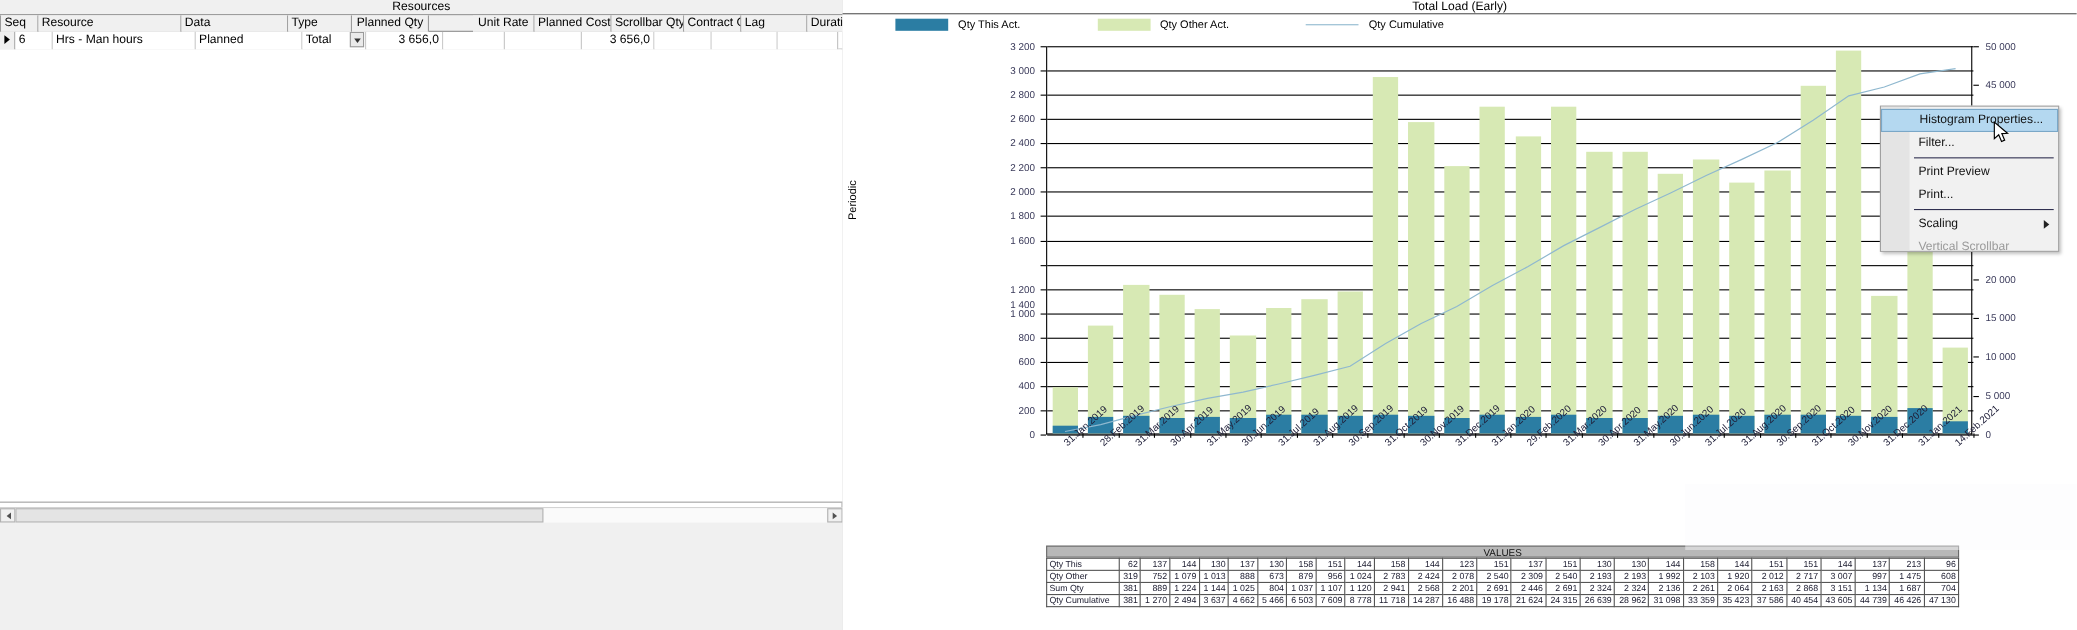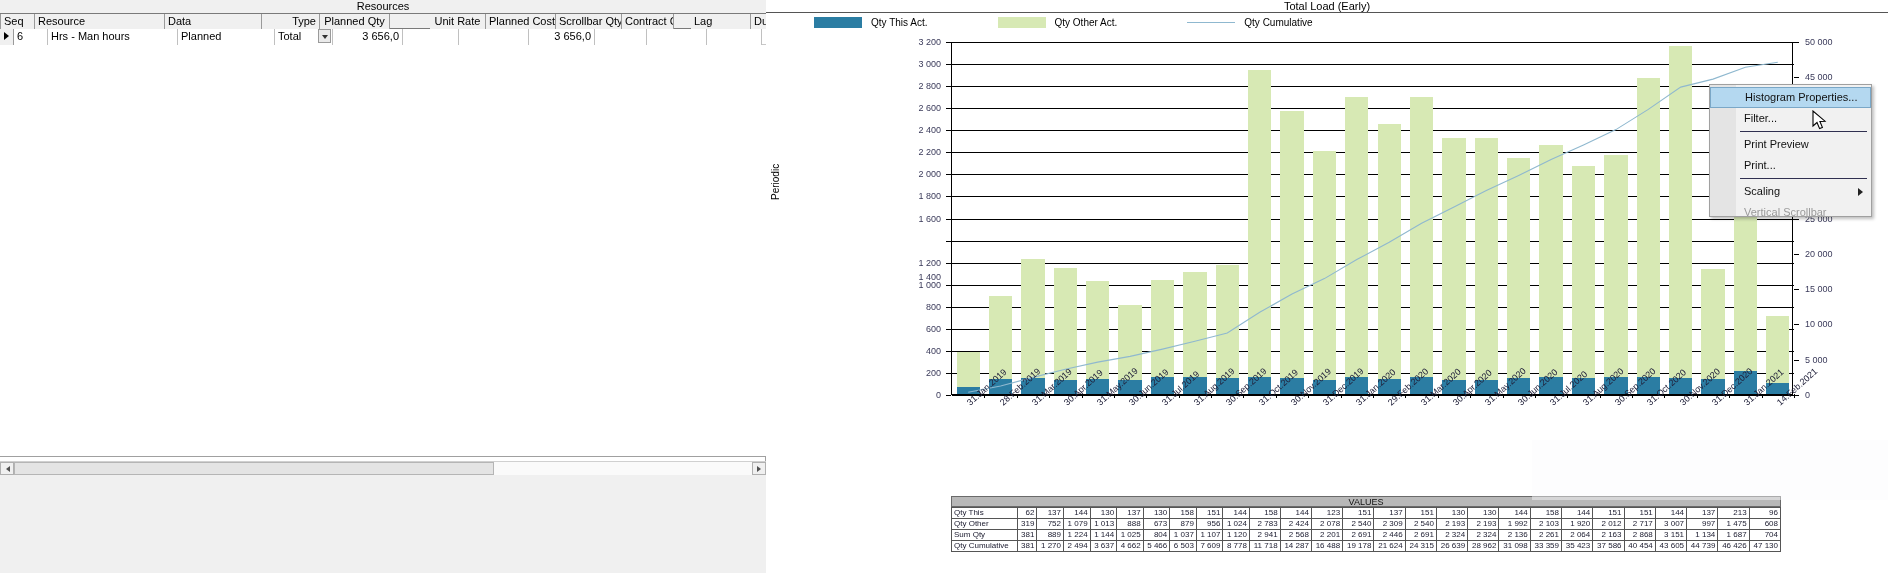--- a/index.html
+++ b/index.html
@@ -184,21 +184,21 @@
     background: #fff;
   }
   #data-table td {
     border: 1px solid #555; height: 11px; padding: 0 2px;
     text-align: right; white-space: nowrap; line-height: 10px;
   }
   #data-table td.rowlab { text-align: left; width: 66px; }
 
   
   #ctxmenu {
-    position: absolute; left: 943px; top: 84px; width: 163px; height: 133px;
+    position: absolute; left: 943px; top: 96px; width: 163px; height: 133px;
     background: #f1f1f1; border: 1px solid #a0a0a0;
     box-shadow: 2px 2px 3px rgba(0,0,0,0.25);
     z-index: 50;
   }
   #ctxmenu .gutter {
     position: absolute; left: 0; top: 0; width: 26px; height: 100%;
     background: #e4e4e4;
   }
   .mi {
     position: relative; height: 21px; line-height: 21px;
@@ -228,27 +228,27 @@
   <div id="left-pane">
 
     <div id="grid-title">Resources</div>
 
     <div id="grid-header">
       <div class="hmark"></div>
       <div id="hcells" style="display:flex;">
           <div class="hcell" style="width: 34px;">Seq</div>
           <div class="hcell" style="width: 130px;">Resource</div>
           <div class="hcell" style="width: 97px;">Data</div>
-          <div class="hcell" style="width: 58px; text-align: right;">Type</div>
+          <div class="hcell" style="width: 58px;">Type</div>
           <div class="hcell num" style="width: 70px;">Planned Qty</div>
           <div class="hcell num" style="width: 56px; margin-left: 40px;">Unit Rate</div>
           <div class="hcell num" style="width: 70px;">Planned Cost</div>
           <div class="hcell num" style="width: 66px;">Scrollbar Qty</div>
           <div class="hcell num" style="width: 52px;">Contract Cost</div>
-          <div class="hcell" style="width: 60px; margin-left: 17px;">Lag</div>
+          <div class="hcell" style="width: 60px;">Lag</div>
           <div class="hcell" style="width: 55px;">Duration</div>
         </div>
     </div>
 
     <div id="grid-row">
       <div class="rowmark"></div>
       <div id="dcells" style="display:flex;">
           <div class="dcell" style="width: 34px; position: relative;"><span>6</span></div>
           <div class="dcell" style="width: 130px; position: relative;"><span>Hrs - Man hours</span></div>
           <div class="dcell" style="width: 97px; position: relative;"><span>Planned</span></div>

